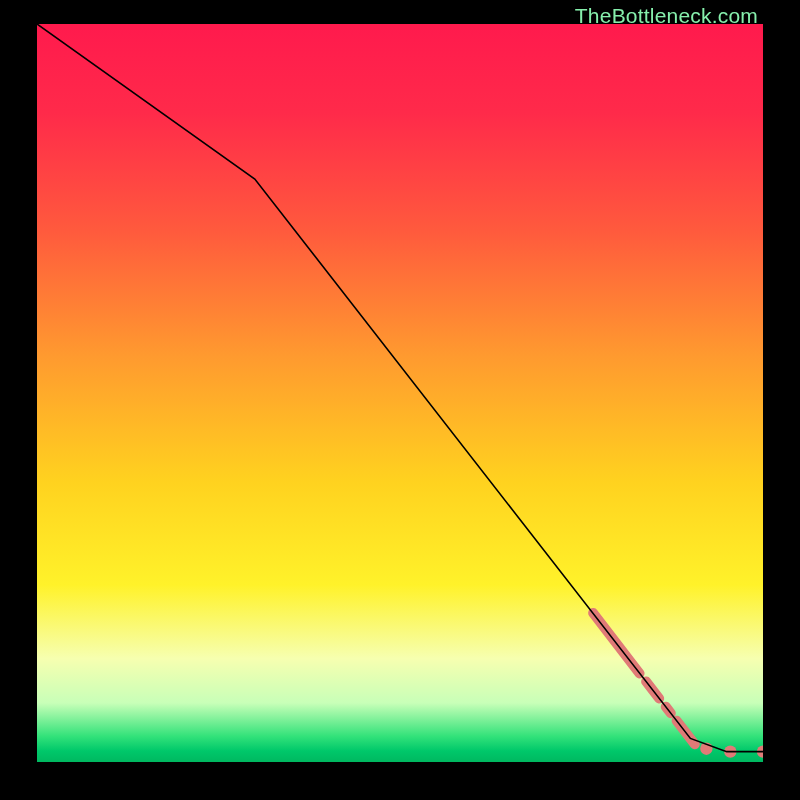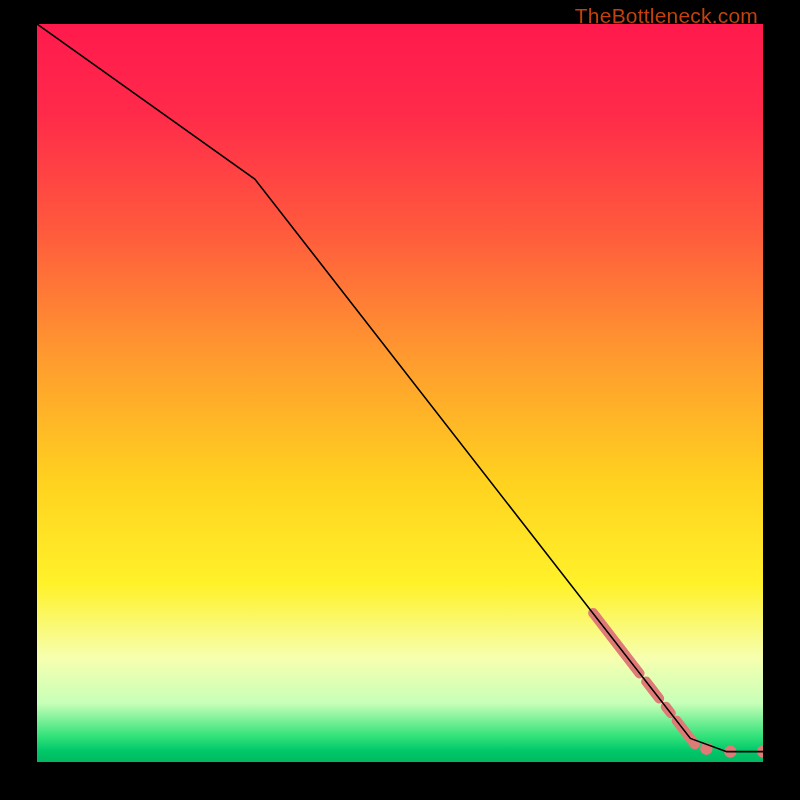--- a/index.html
+++ b/index.html
@@ -22,21 +22,21 @@
     left: 37px;
     top: 24px;
     width: 726px;
     height: 738px;
     overflow: hidden;
   }
   .watermark {
     position: absolute;
     top: 4px;
     right: 42px;
-    color: #c2410c;
+    color: #86efac;
     font-size: 21px;
     font-weight: 400;
     letter-spacing: 0.2px;
     user-select: none;
   }
   svg { display: block; }
 </style>
 </head>
 <body>
 

